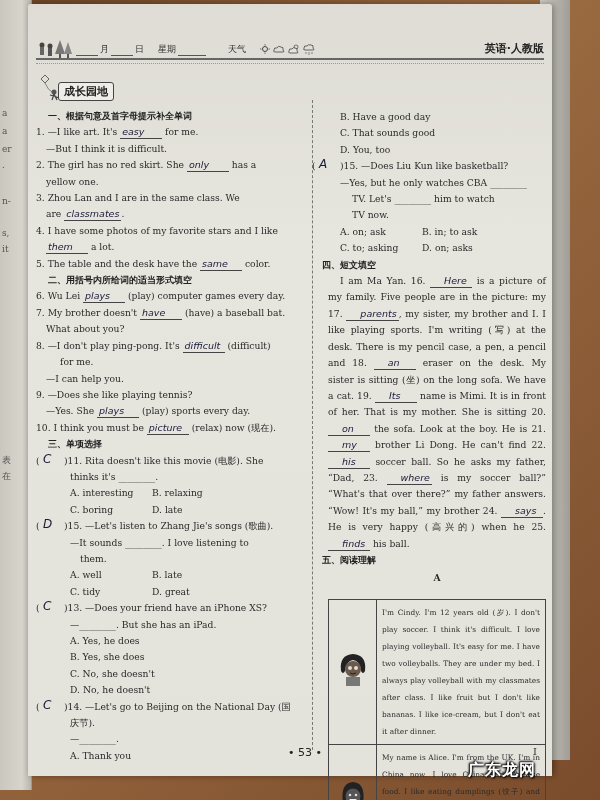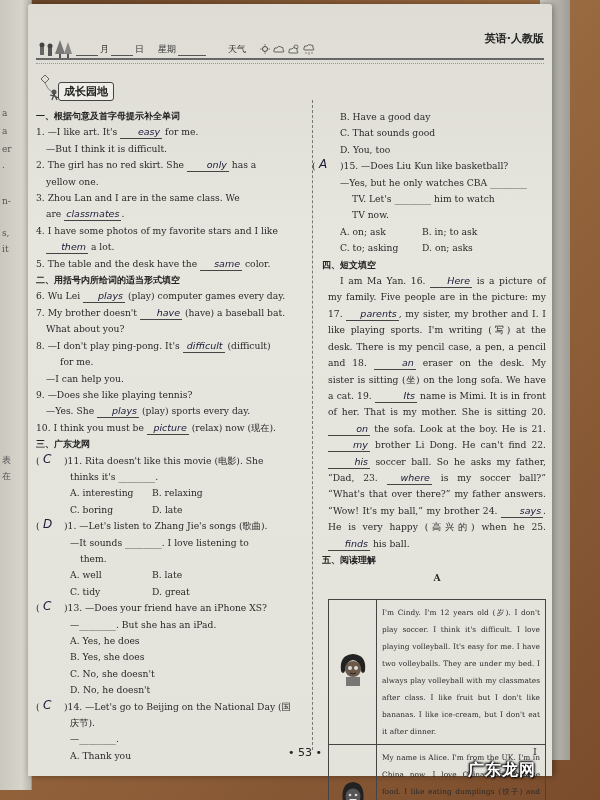--- a/index.html
+++ b/index.html
@@ -30,51 +30,52 @@
   .header {
     position: absolute; left: 8px; top: 34px; width: 508px; height: 22px;
     border-bottom: 2px solid #666;
     display: flex; align-items: flex-end; font-size: 9px; color: #333;
     font-family: "DejaVu Sans", sans-serif;
   }
   .header .kids { width: 38px; height: 20px; position: relative; }
   .header .blank { display: inline-block; border-bottom: 1px solid #555; width: 22px; margin: 0 2px 2px 2px; }
   .header .lbl { margin-bottom: 2px; }
   .header .weather { display: flex; gap: 3px; margin-left: 14px; margin-bottom: 2px; }
-  .header .edition { margin-left: auto; font-weight: bold; font-size: 11px; margin-bottom: 12px; color: #222; }
+  .header .edition { margin-left: auto; font-weight: bold; font-size: 11px; margin-bottom: 2px; color: #222; }
   .dotline { position: absolute; left: 8px; top: 59px; width: 508px; border-top: 1px dotted #999; }
 
   .section-badge {
     position: absolute; left: 30px; top: 78px;
     border: 1.5px solid #444; border-radius: 3px; padding: 1px 5px;
     font-size: 11px; font-weight: bold; background: #eeede7; color: #222;
     font-family: "DejaVu Sans", sans-serif;
   }
   .kite-icon { position: absolute; left: 12px; top: 70px; width: 22px; height: 30px; }
 
   .col { position: absolute; font-size: 9.2px; line-height: 16.4px; color: #2a2a2a; }
   .col.left { left: 8px; top: 104px; width: 262px; }
   .col.right { left: 300px; top: 105px; width: 218px; }
   .divider {
     position: absolute; left: 284px; top: 96px; height: 650px;
     border-left: 1px dashed #777;
   }
   .h {
     font-family: "DejaVu Sans", sans-serif; font-weight: bold; font-size: 9px;
     color: #222;
+    margin-left: 12px;
   }
   .q { position: relative; }
   .indent { padding-left: 10px; }
   .indent2 { padding-left: 34px; }
   .opts { display: flex; padding-left: 34px; }
   .opts span { width: 82px; }
   .ans {
     display: inline-block; min-width: 42px; border-bottom: 1px solid #444;
     font-family: "DejaVu Sans", sans-serif; font-style: italic; color: #1a1a3a;
-    font-size: 9.5px; text-align: right; padding: 0 2px; line-height: 12px;
+    font-size: 9.5px; text-align: left; padding: 0 2px; line-height: 12px;
   }
   .blank { display: inline-block; width: 40px; border-bottom: 1px solid #444; height: 10px; }
   .paren { display: inline-block; width: 28px; position: relative; }
   .paren .hw {
     position: absolute; left: 7px; top: -2px; font-family: "DejaVu Sans", sans-serif;
     font-style: italic; font-size: 12px; color: #1a1a3a;
   }
   .passage { text-align: justify; text-indent: 12px; }
   .readtitle { text-align: center; font-weight: bold; margin: 2px 0; }
   .read-table {
@@ -234,36 +235,36 @@
         <span class="ans">plays</span>
         <span>(play) sports every day.</span>
       </div>
     </div>
     <div class="q">
       <span>10. I think you must be</span>
       <span class="ans">picture</span>
       <span>(relax) now (现在).</span>
     </div>
 
-    <div class="h">三、广东龙网</div>
+    <div class="h">三、单项选择</div>
 
     <div class="q">
       <span class="paren">(<span class="hw">C</span></span><span>)11. Rita doesn't like this movie (电影). She</span>
       <div class="indent2">thinks it's ________.</div>
       <div class="opts">
         <span>A. interesting</span>
         <span>B. relaxing</span>
       </div>
       <div class="opts">
         <span>C. boring</span>
         <span>D. late</span>
       </div>
     </div>
     <div class="q">
-      <span class="paren">(<span class="hw">D</span></span><span>)1. —Let's listen to Zhang Jie's songs (歌曲).</span>
+      <span class="paren">(<span class="hw">D</span></span><span>)15. —Let's listen to Zhang Jie's songs (歌曲).</span>
       <div class="indent2">—It sounds ________. I love listening to</div>
       <div class="indent2" style="padding-left:44px">them.</div>
       <div class="opts">
         <span>A. well</span>
         <span>B. late</span>
       </div>
       <div class="opts">
         <span>C. tidy</span>
         <span>D. great</span>
       </div>

